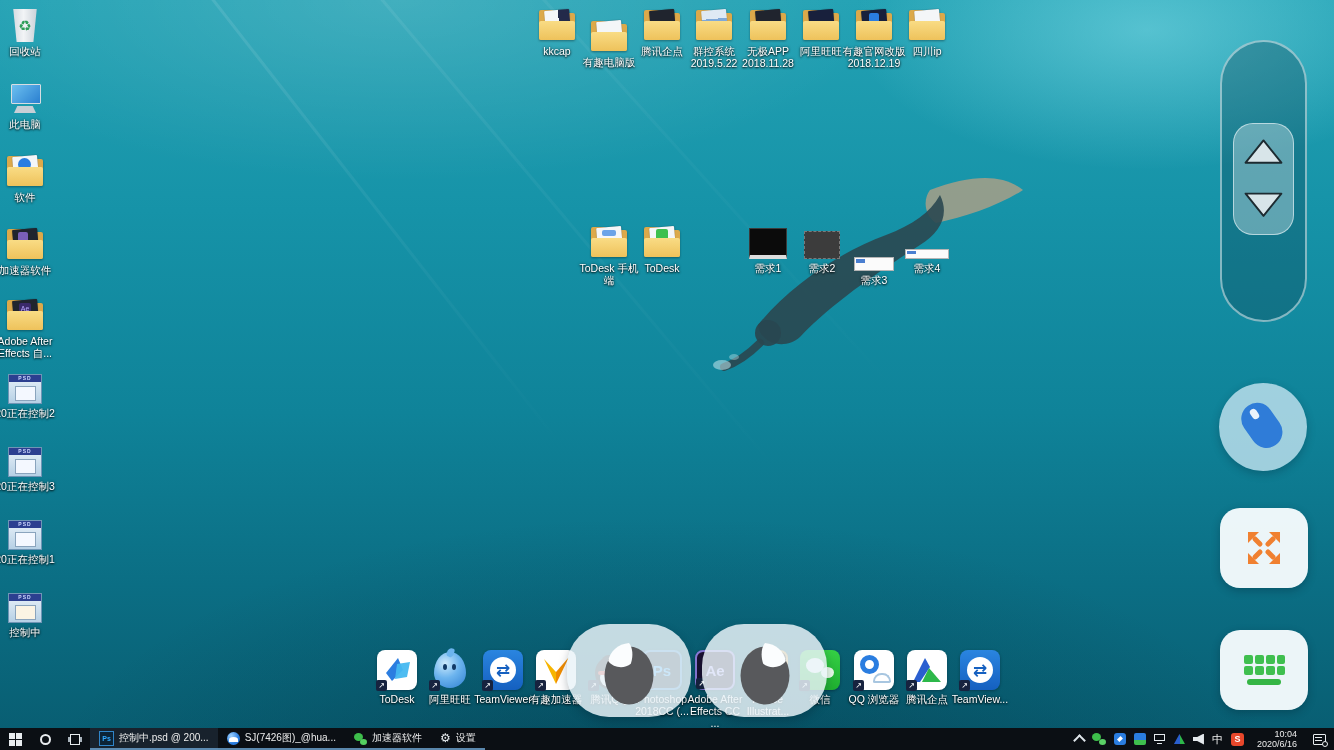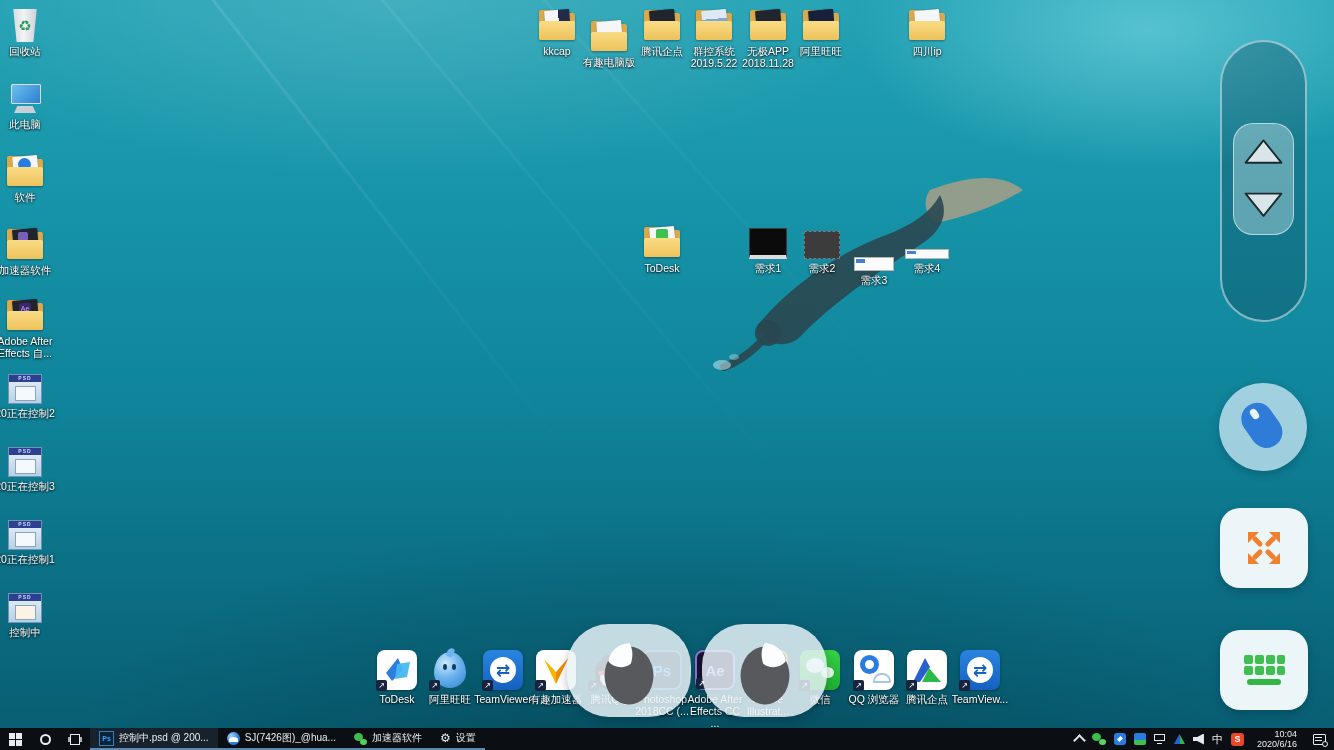--- a/index.html
+++ b/index.html
@@ -326,31 +326,53 @@
   <div class="dicon" style="left:792px;top:6px;width:58px">
     <span class="ibox">
         <span class="folder">
           <i class="f-back"></i>
           <i class="f-paper p-navy"></i>
           <i class="f-front"></i>
         </span>
       </span>
     <div class="lbl">阿里旺旺</div>
   </div>
+  <div class="dicon" style="left:841px;top:6px;width:66px">
+    <span class="ibox">
+        <span class="folder">
+          <i class="f-back"></i>
+          <i class="f-paper p-navy"></i>
+          <i class="f-chip" style="left:14px;top:4px;width:10px;height:10px;background:#2a7de0"></i>
+          <i class="f-front"></i>
+        </span>
+      </span>
+    <div class="lbl">有趣官网改版 2018.12.19</div>
+  </div>
   <div class="dicon" style="left:898px;top:6px;width:58px">
     <span class="ibox">
         <span class="folder">
           <i class="f-back"></i>
           <i class="f-paper"></i>
           <i class="f-front"></i>
         </span>
       </span>
     <div class="lbl">四川ip</div>
   </div>
 
+  <div class="dicon" style="left:575px;top:223px;width:68px">
+    <span class="ibox">
+        <span class="folder">
+          <i class="f-back"></i>
+          <i class="f-paper"></i>
+          <i class="f-chip" style="left:12px;top:4px;width:14px;height:6px;background:#6aa3e8"></i>
+          <i class="f-front"></i>
+        </span>
+      </span>
+    <div class="lbl">ToDesk 手机端</div>
+  </div>
   <div class="dicon" style="left:633px;top:223px;width:58px">
     <span class="ibox">
         <span class="folder">
           <i class="f-back"></i>
           <i class="f-paper"></i>
           <i class="f-chip" style="left:13px;top:3px;width:12px;height:12px;background:#3ec04e"></i>
           <i class="f-front"></i>
         </span>
       </span>
     <div class="lbl">ToDesk</div>

